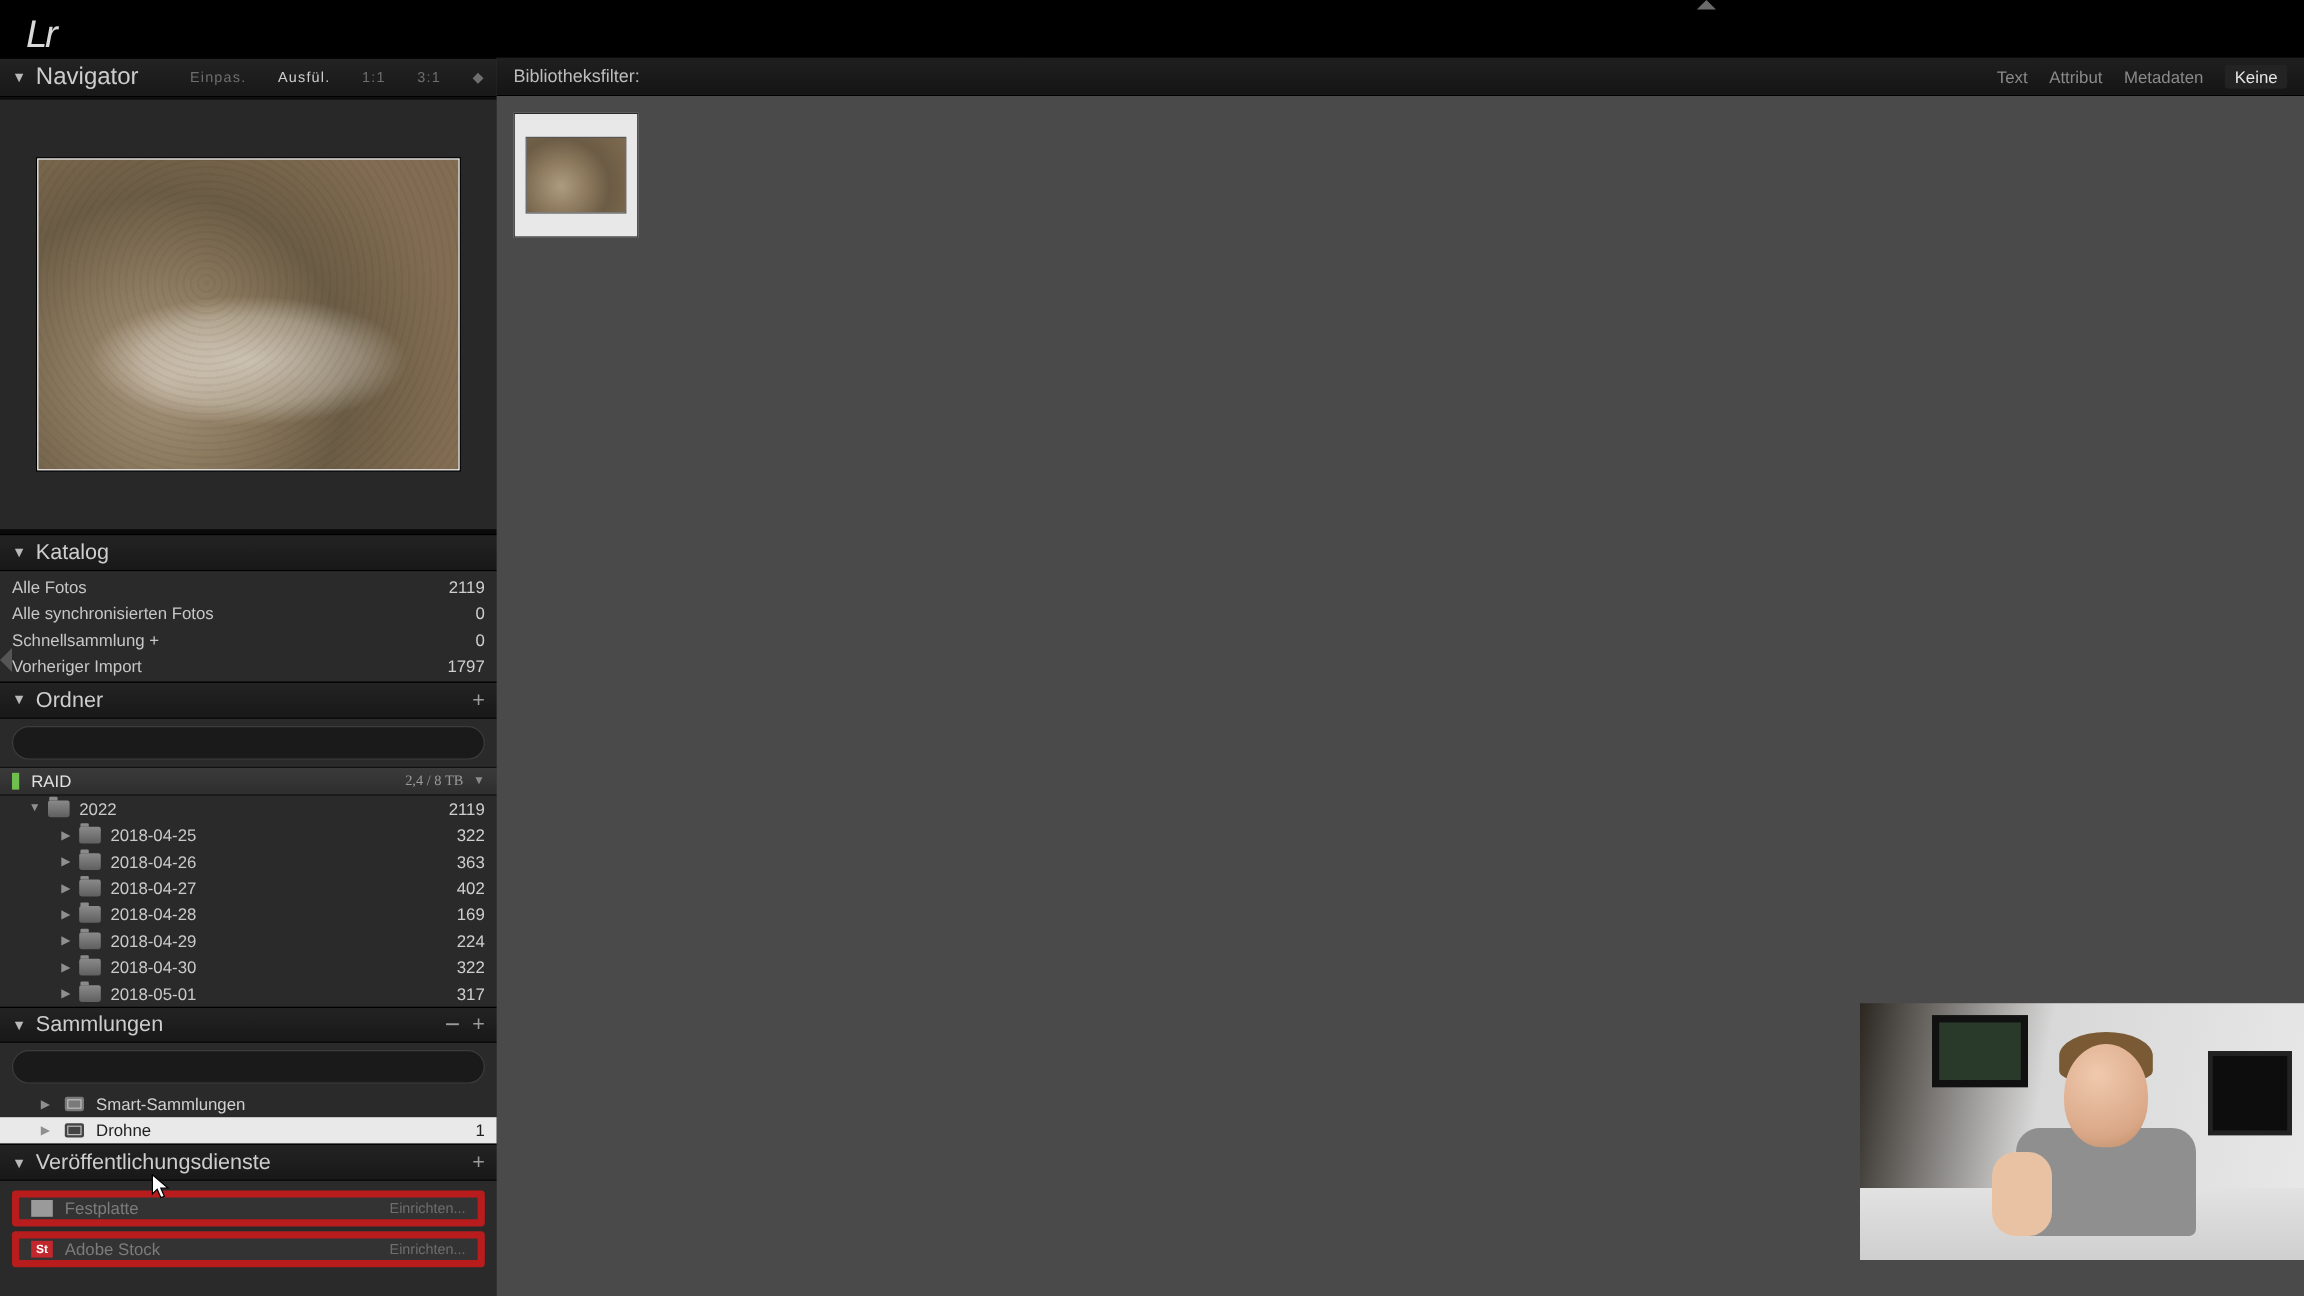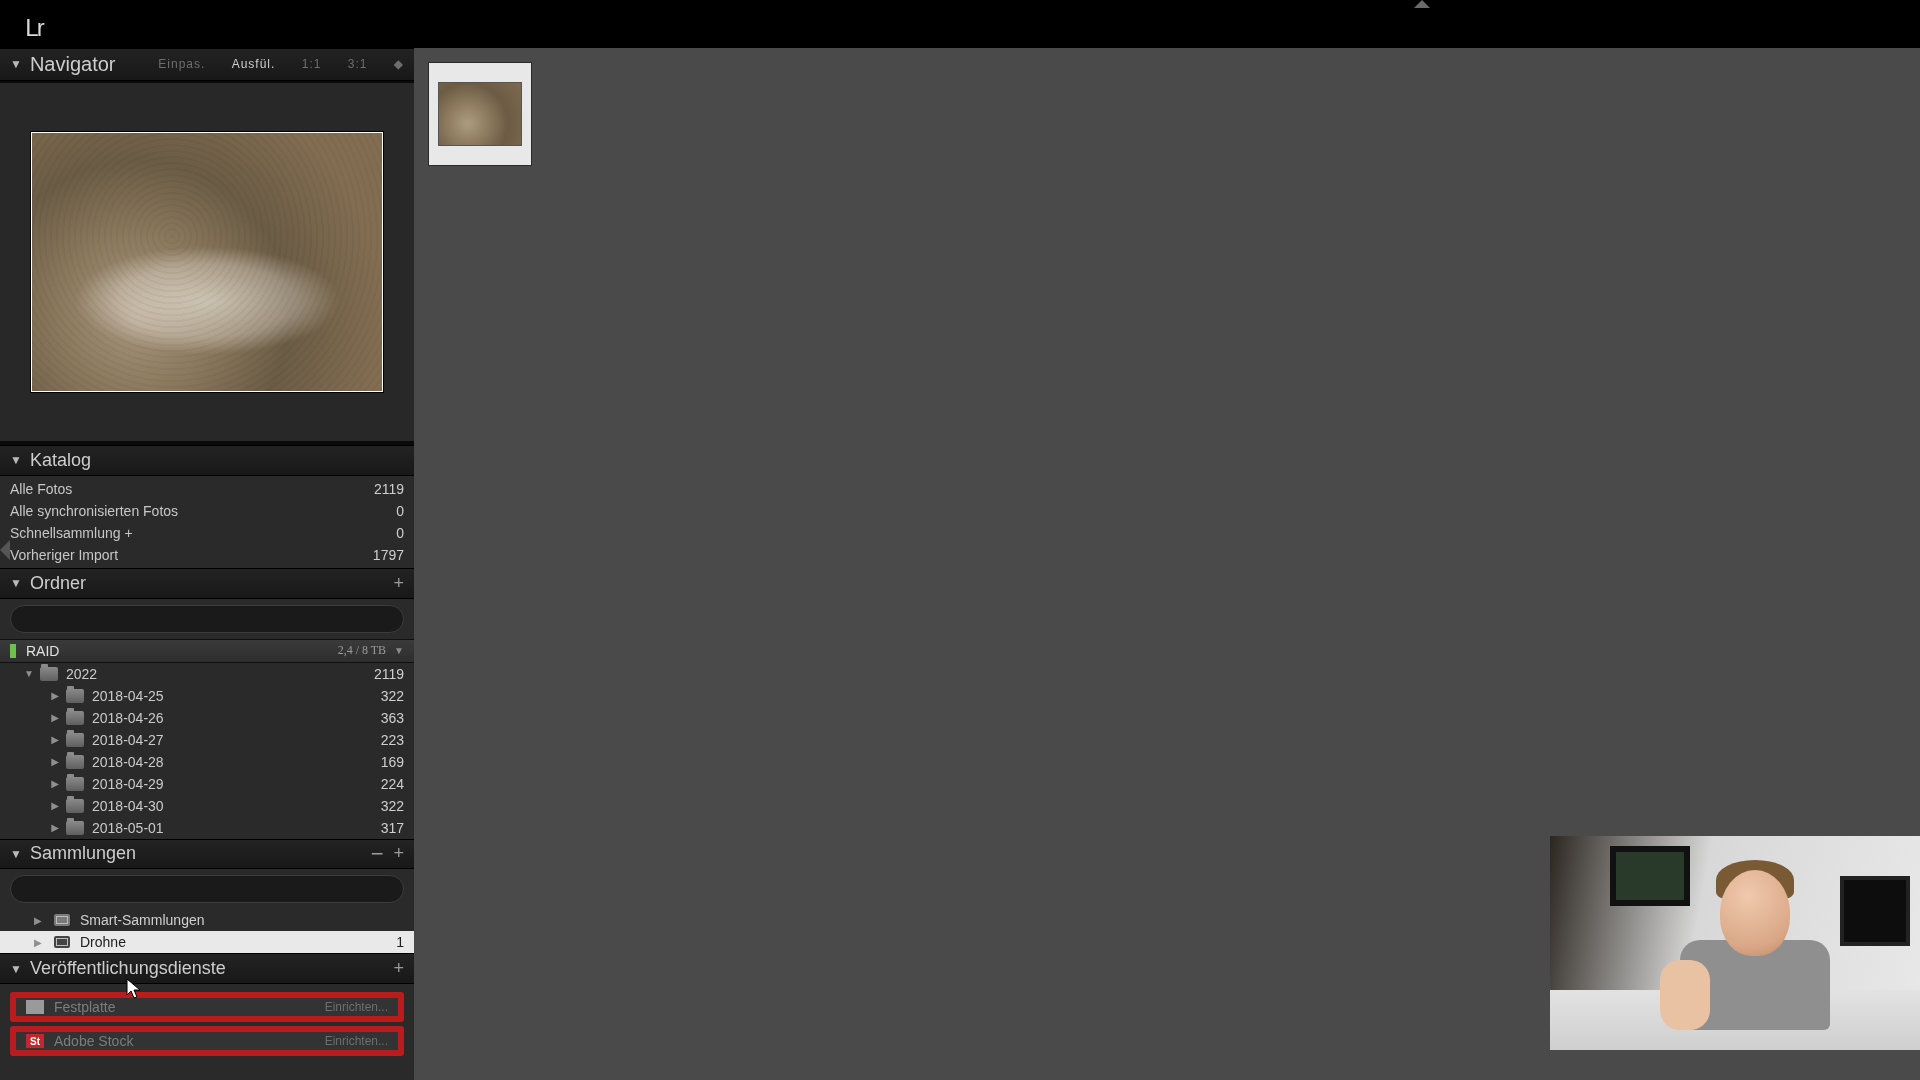--- a/index.html
+++ b/index.html
@@ -1,21 +1,21 @@
 <!DOCTYPE html>
 <html><head>
 <meta charset="utf-8">
 <style>
   * { box-sizing: border-box; margin: 0; padding: 0; font-family: "Segoe UI", Arial, sans-serif; }
   html, body { width: 1920px; height: 1080px; background: #000; overflow: hidden; }
   body { position: relative; }
 
   
   .titlebar { height: 48px; background: #000; display: flex; align-items: flex-start; padding: 4px 0 0 0; position: relative; }
-  .logo { width: 68px; height: 48px; color: #d9d9d9; font-size: 24px; font-weight: 300; letter-spacing: -2px; display:flex; align-items:center; justify-content:center; }
+  .logo { width: 68px; height: 48px; color: #d9d9d9; font-size: 32px; font-weight: 300; letter-spacing: -2px; display:flex; align-items:center; justify-content:center;font-style:italic; }
   .progress-wrap { display:flex; flex-direction:column; gap:5px; padding-top:4px; }
   .progress-label { color:#d0d0d0; font-size:14px; }
   .progress-row { display:flex; align-items:center; gap:6px; }
   .progress-bar { width:230px; height:6px; border:1px solid #555; background:#0a0a0a; }
   .progress-fill { height:100%; background:#bdbdbd; }
   .progress-close { color:#c8c8c8; font-size:12px; cursor:pointer; }
   .module-picker-caret { position:absolute; right:490px; top:0; width:0;height:0; border-left:8px solid transparent; border-right:8px solid transparent; border-bottom:8px solid #6a6a6a; }
 
   
   .main { display:flex; height:1032px; }
@@ -248,21 +248,21 @@
           <div class="folder-row depth2">
             <span class="ftri">▶</span>
             <span class="ficon"></span>
             <span>2018-04-26</span>
             <span class="count">363</span>
           </div>
           <div class="folder-row depth2">
             <span class="ftri">▶</span>
             <span class="ficon"></span>
             <span>2018-04-27</span>
-            <span class="count">223</span>
+            <span class="count">402</span>
           </div>
           <div class="folder-row depth2">
             <span class="ftri">▶</span>
             <span class="ficon"></span>
             <span>2018-04-28</span>
             <span class="count">169</span>
           </div>
           <div class="folder-row depth2">
             <span class="ftri">▶</span>
             <span class="ficon"></span>
@@ -324,20 +324,28 @@
         <div class="pub-row">
           <span class="picon st">St</span>
           <span>Adobe Stock</span>
           <span class="setup">Einrichten...</span>
         </div>
       </div>
 
   </div>
 
   <div class="center">
+    <div class="filterbar">
+      <span>Bibliotheksfilter:</span>
+      <span class="spacer"></span>
+      <span class="fopt">Text</span>
+      <span class="fopt">Attribut</span>
+      <span class="fopt">Metadaten</span>
+      <span class="fopt active">Keine</span>
+    </div>
     <div class="grid">
       <div class="thumb-cell">
         <div class="thumb-img"></div>
       </div>
     </div>
   </div>
 </div>
 
 <div class="left-collapse"></div>
 

